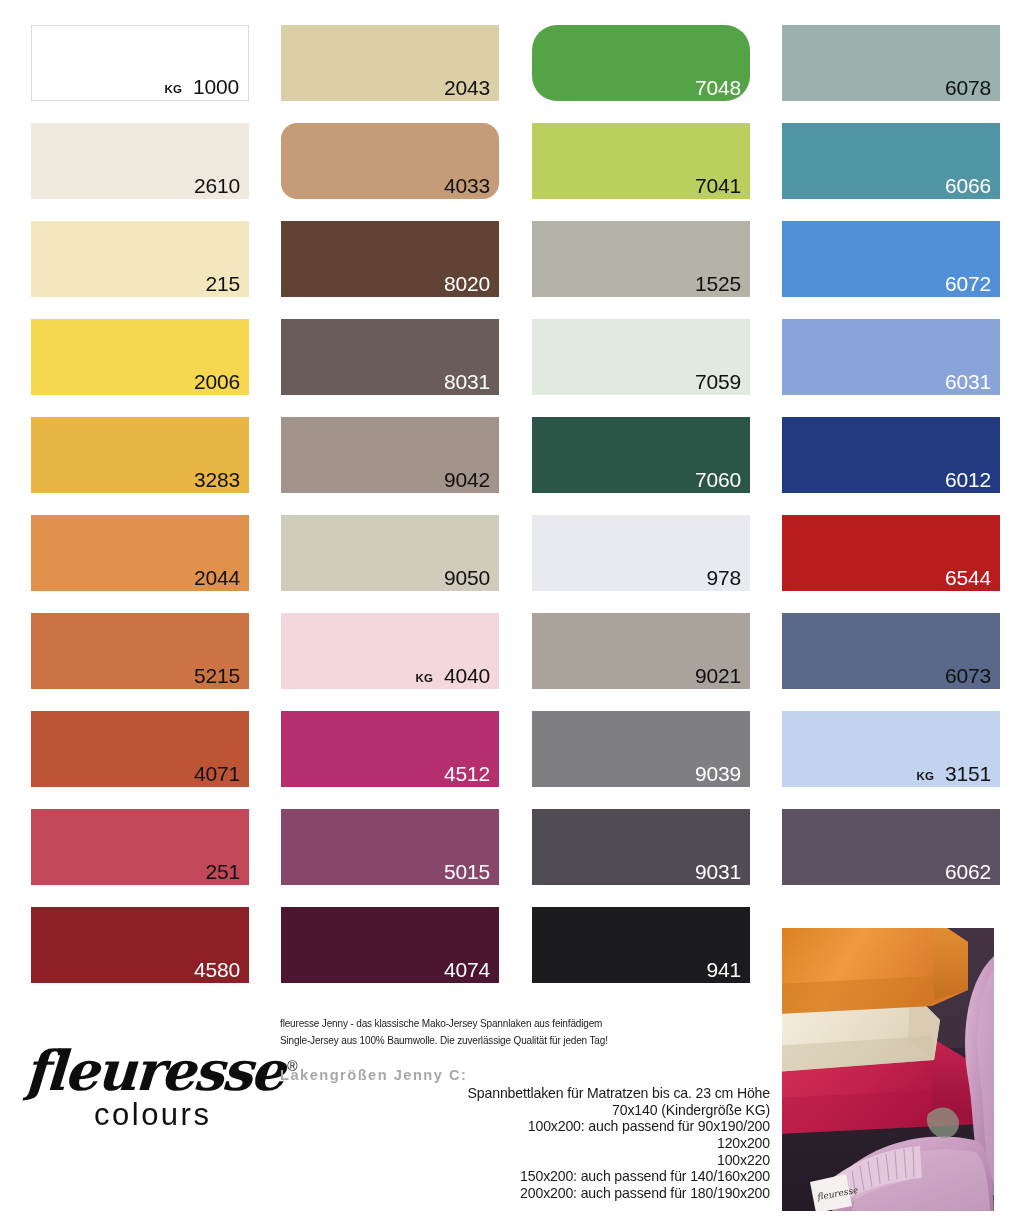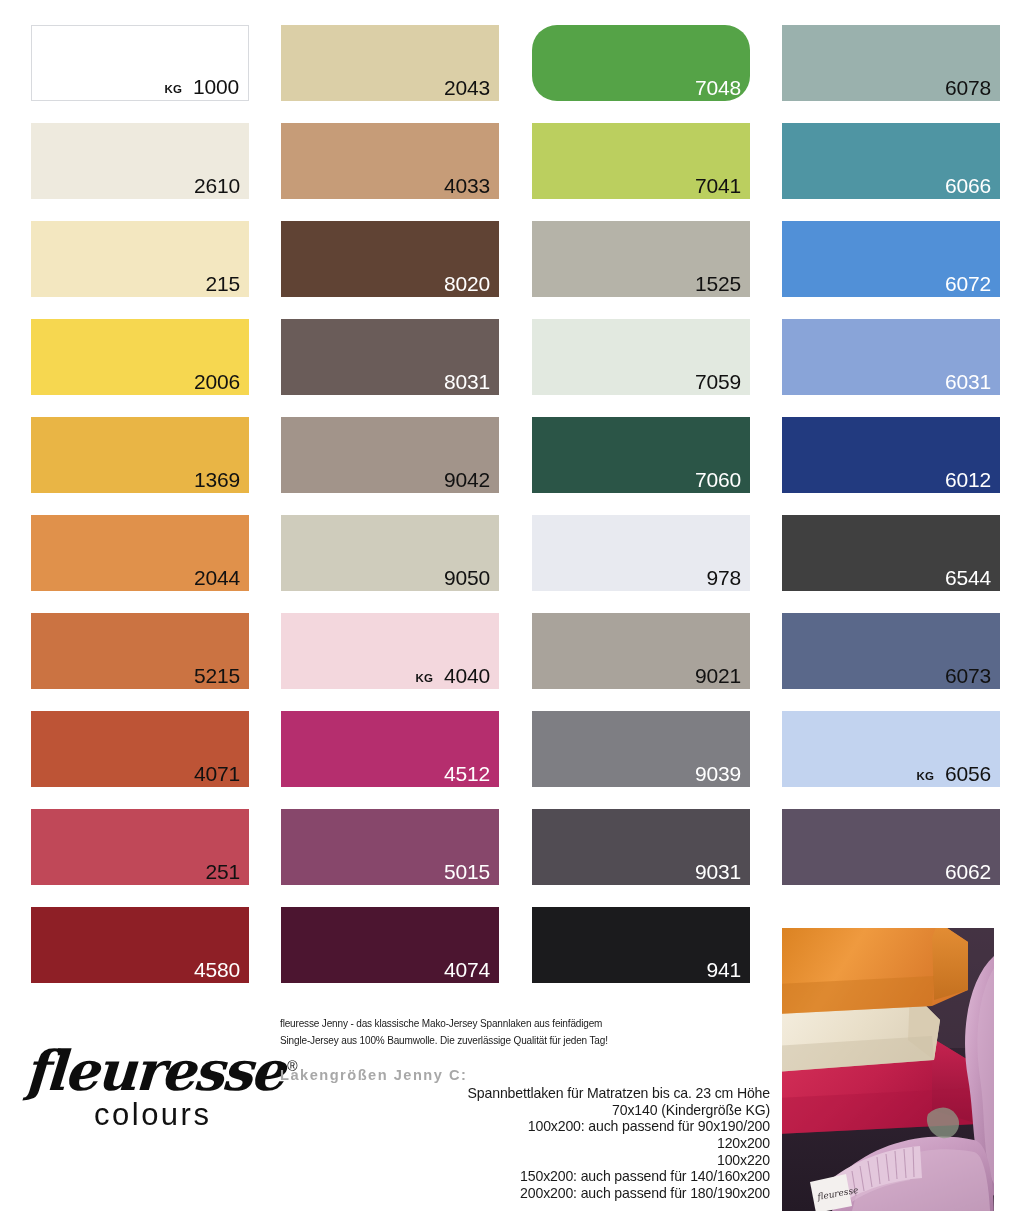--- a/index.html
+++ b/index.html
@@ -175,21 +175,21 @@
           <span class="code">215</span>
         </div>
       </div>
       <div class="swatch" style="background: rgb(246, 215, 80);">
         <div class="swatch-labels dark-text">
           <span class="code">2006</span>
         </div>
       </div>
       <div class="swatch" style="background: rgb(233, 181, 69);">
         <div class="swatch-labels dark-text">
-          <span class="code">1369</span>
+          <span class="code">3283</span>
         </div>
       </div>
       <div class="swatch" style="background: rgb(224, 145, 75);">
         <div class="swatch-labels dark-text">
           <span class="code">2044</span>
         </div>
       </div>
       <div class="swatch" style="background: rgb(203, 115, 66);">
         <div class="swatch-labels dark-text">
           <span class="code">5215</span>
@@ -210,21 +210,21 @@
           <span class="code">4580</span>
         </div>
       </div>
     </div>
     <div class="swatch-col c1">
       <div class="swatch" style="background: rgb(219, 207, 167);">
         <div class="swatch-labels dark-text">
           <span class="code">2043</span>
         </div>
       </div>
-      <div class="swatch" style="background: rgb(198, 156, 120);">
+      <div class="swatch" style="background: rgb(198, 156, 120); border-radius: 16px;">
         <div class="swatch-labels dark-text">
           <span class="code">4033</span>
         </div>
       </div>
       <div class="swatch" style="background: rgb(96, 67, 52);">
         <div class="swatch-labels light-text">
           <span class="code">8020</span>
         </div>
       </div>
       <div class="swatch" style="background: rgb(106, 92, 89);">
@@ -335,34 +335,34 @@
       <div class="swatch" style="background: rgb(137, 164, 216);">
         <div class="swatch-labels light-text">
           <span class="code">6031</span>
         </div>
       </div>
       <div class="swatch" style="background: rgb(34, 58, 127); padding-left: 16px;">
         <div class="swatch-labels light-text">
           <span class="code">6012</span>
         </div>
       </div>
-      <div class="swatch" style="background: #404040;">
+      <div class="swatch" style="background: #b91c1c;">
         <div class="swatch-labels light-text">
           <span class="code">6544</span>
         </div>
       </div>
       <div class="swatch" style="background: rgb(90, 104, 138);">
         <div class="swatch-labels dark-text">
           <span class="code">6073</span>
         </div>
       </div>
       <div class="swatch" style="background: rgb(194, 211, 239);">
         <div class="swatch-labels dark-text">
           <span class="kg-tag">KG</span>
-          <span class="code">6056</span>
+          <span class="code">3151</span>
         </div>
       </div>
       <div class="swatch" style="background: rgb(93, 81, 100);">
         <div class="swatch-labels light-text">
           <span class="code">6062</span>
         </div>
       </div>
     </div>
   </div>
 

